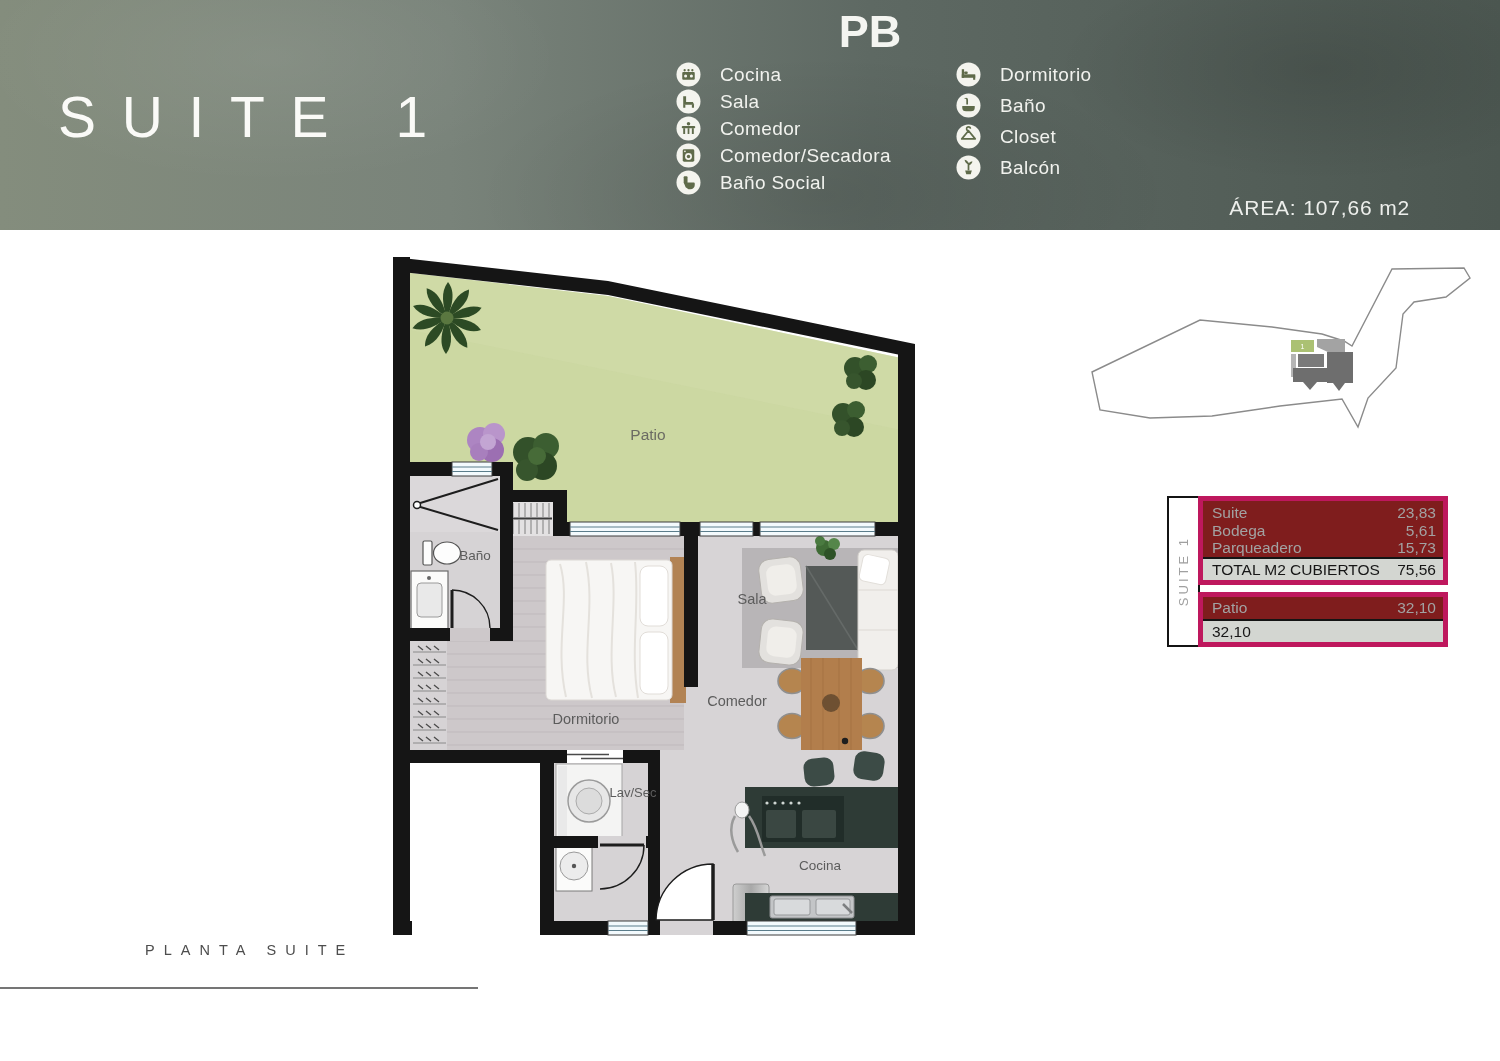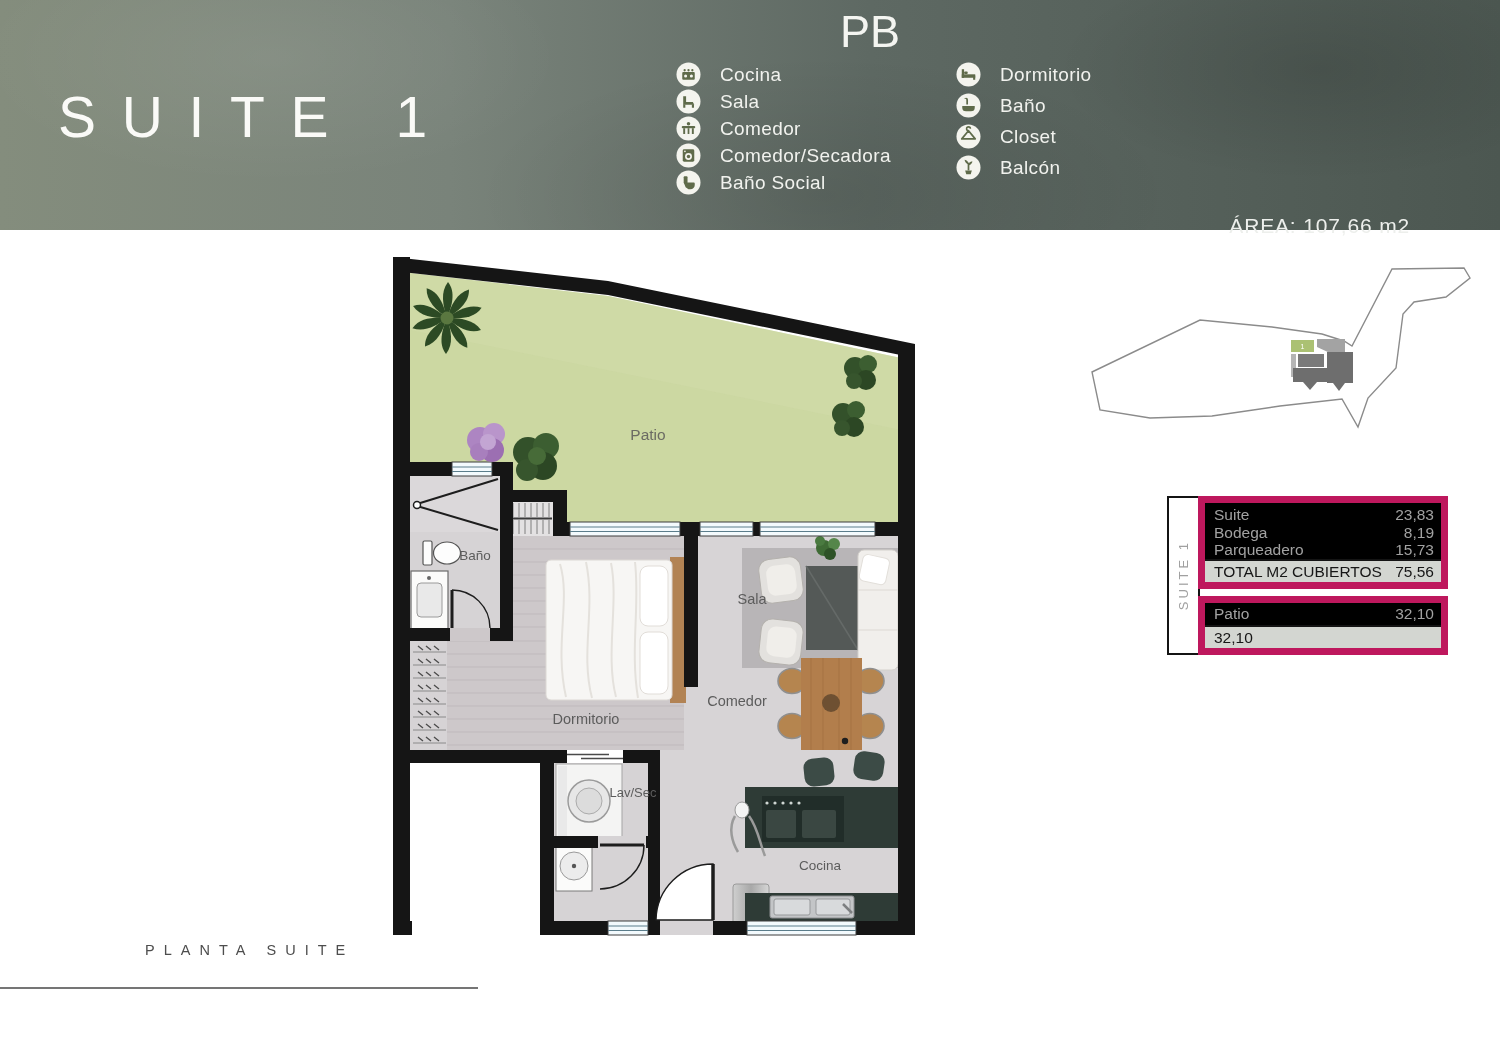--- a/index.html
+++ b/index.html
@@ -9,37 +9,37 @@
   
   .header{position:absolute;left:0;top:0;width:1500px;height:230px;
           background:
             radial-gradient(ellipse 420px 180px at 18% 25%, rgba(255,255,255,.07), transparent 70%),
             radial-gradient(ellipse 500px 200px at 55% 85%, rgba(0,0,0,.10), transparent 70%),
             radial-gradient(ellipse 380px 160px at 88% 30%, rgba(0,0,0,.12), transparent 70%),
             linear-gradient(90deg,#848d7d 0%,#79837a 30%,#5e6963 58%,#4c5751 100%);}
   .suite-title{position:absolute;left:58px;top:84px;font-size:57px;letter-spacing:.45em;
                color:#fafaf7;font-weight:400;white-space:nowrap;}
   .floor-code{position:absolute;left:812px;top:6px;width:116px;text-align:center;
-              font-size:45px;color:#f4f5f1;font-weight:400;}
+              font-size:45px;color:#f4f5f1;font-weight:700;}
   .legend{position:absolute;display:flex;flex-direction:column;}
   .legend.left{left:676px;top:62px;gap:2px;}
   .legend.right{left:956px;top:62px;gap:6px;}
   .legend-row{display:flex;align-items:center;height:25px;}
   .legend-row svg{width:25px;height:25px;flex:0 0 25px;}
   .legend-label{margin-left:19px;font-size:19px;color:#f1f2ee;letter-spacing:.02em;}
-  .area-label{position:absolute;right:90px;top:214px;font-size:21px;color:#edefec;letter-spacing:.04em;}
+  .area-label{position:absolute;right:90px;top:196px;font-size:21px;color:#edefec;letter-spacing:.04em;}
 
   
   .areas-table{position:absolute;left:1167px;top:496px;width:281px;display:flex;align-items:stretch;}
   .areas-side{width:29px;border:2px solid #141414;background:#fff;display:flex;
               align-items:center;justify-content:center;}
   .areas-side span{writing-mode:vertical-rl;transform:rotate(180deg);font-size:13px;
                    color:#a0a0a0;letter-spacing:3px;}
   .areas-main{flex:1;margin-left:-2px;display:flex;flex-direction:column;gap:7px;}
-  .areas-box{border:7px solid #be185d;background:#000000;}
+  .areas-box{border:5px solid #be185d;background:#7f1d1d;}
   .a-row{display:flex;justify-content:space-between;padding:0 7px 0 9px;font-size:15.5px;
          color:#a2a2a2;line-height:17.5px;}
   .a-row.pad{padding-top:3px;}
   .a-row.tall{line-height:22px;}
   .a-total{display:flex;justify-content:space-between;background:#d3d6d1;border-top:2px solid #141414;
            font-weight:400;color:#161616;padding:1px 7px 1px 9px;font-size:15.5px;line-height:19px;}
 
   
   .plan-caption{position:absolute;left:145px;top:942px;font-size:14.5px;letter-spacing:9px;color:#4d4d4d;}
   .footer-rule{position:absolute;left:0;top:987px;width:478px;height:1.5px;background:#757575;}
@@ -433,21 +433,21 @@
       <span>SUITE 1</span>
     </div>
     <div class="areas-main">
       <div class="areas-box">
         <div class="a-row pad">
           <span>Suite</span>
           <span>23,83</span>
         </div>
         <div class="a-row">
           <span>Bodega</span>
-          <span>8,19</span>
+          <span>5,61</span>
         </div>
         <div class="a-row">
           <span>Parqueadero</span>
           <span>15,73</span>
         </div>
         <div class="a-total">
           <span>TOTAL M2 CUBIERTOS</span>
           <span>75,56</span>
         </div>
       </div>

